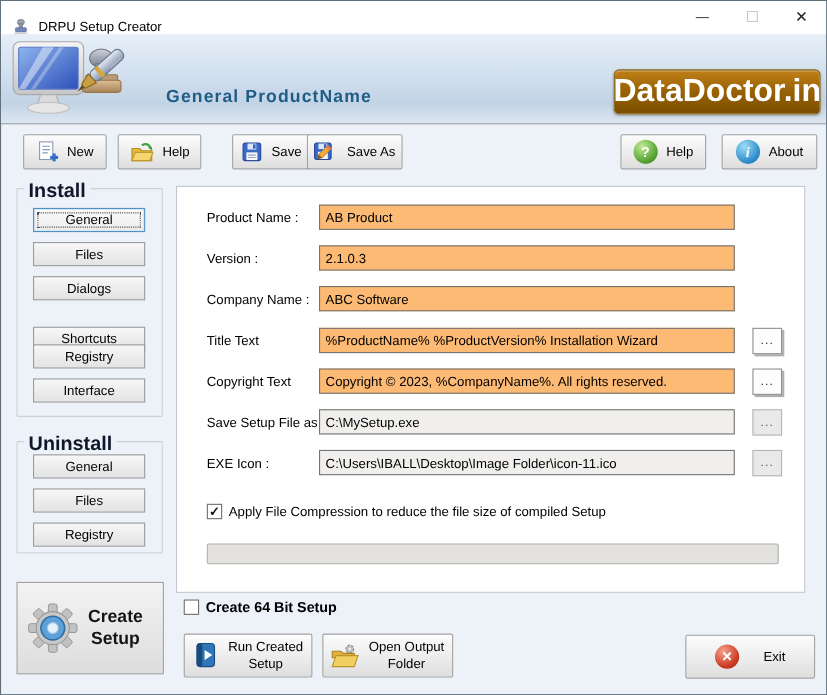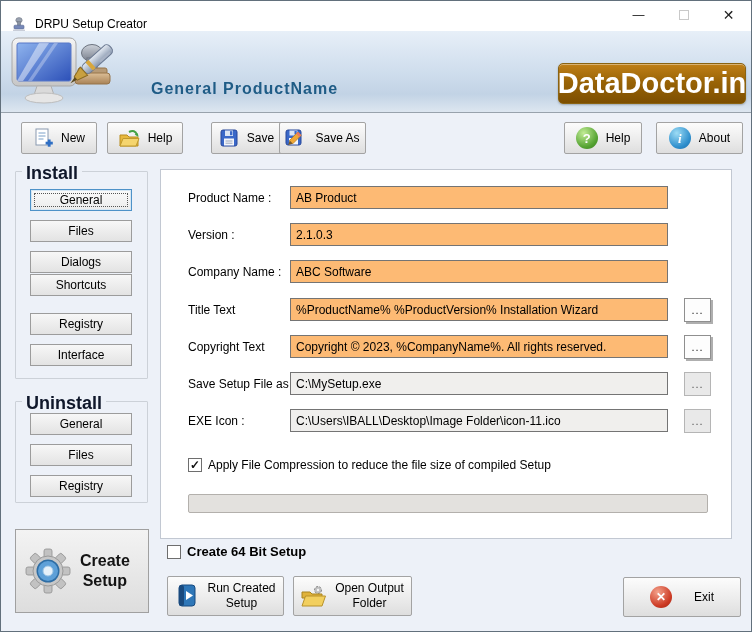--- a/index.html
+++ b/index.html
@@ -207,21 +207,21 @@
     <button class="side-btn active" style="top:17px;">
       <span class="focus-ring"></span>
       <span>General</span>
     </button>
     <button class="side-btn" style="top:48px;">
       <span>Files</span>
     </button>
     <button class="side-btn" style="top:79px;">
       <span>Dialogs</span>
     </button>
-    <button class="side-btn" style="top:102px;">
+    <button class="side-btn" style="top:125px;">
       <span>Shortcuts</span>
     </button>
     <button class="side-btn" style="top:141px;">
       <span>Registry</span>
     </button>
     <button class="side-btn" style="top:172px;">
       <span>Interface</span>
     </button>
   </div>
 

